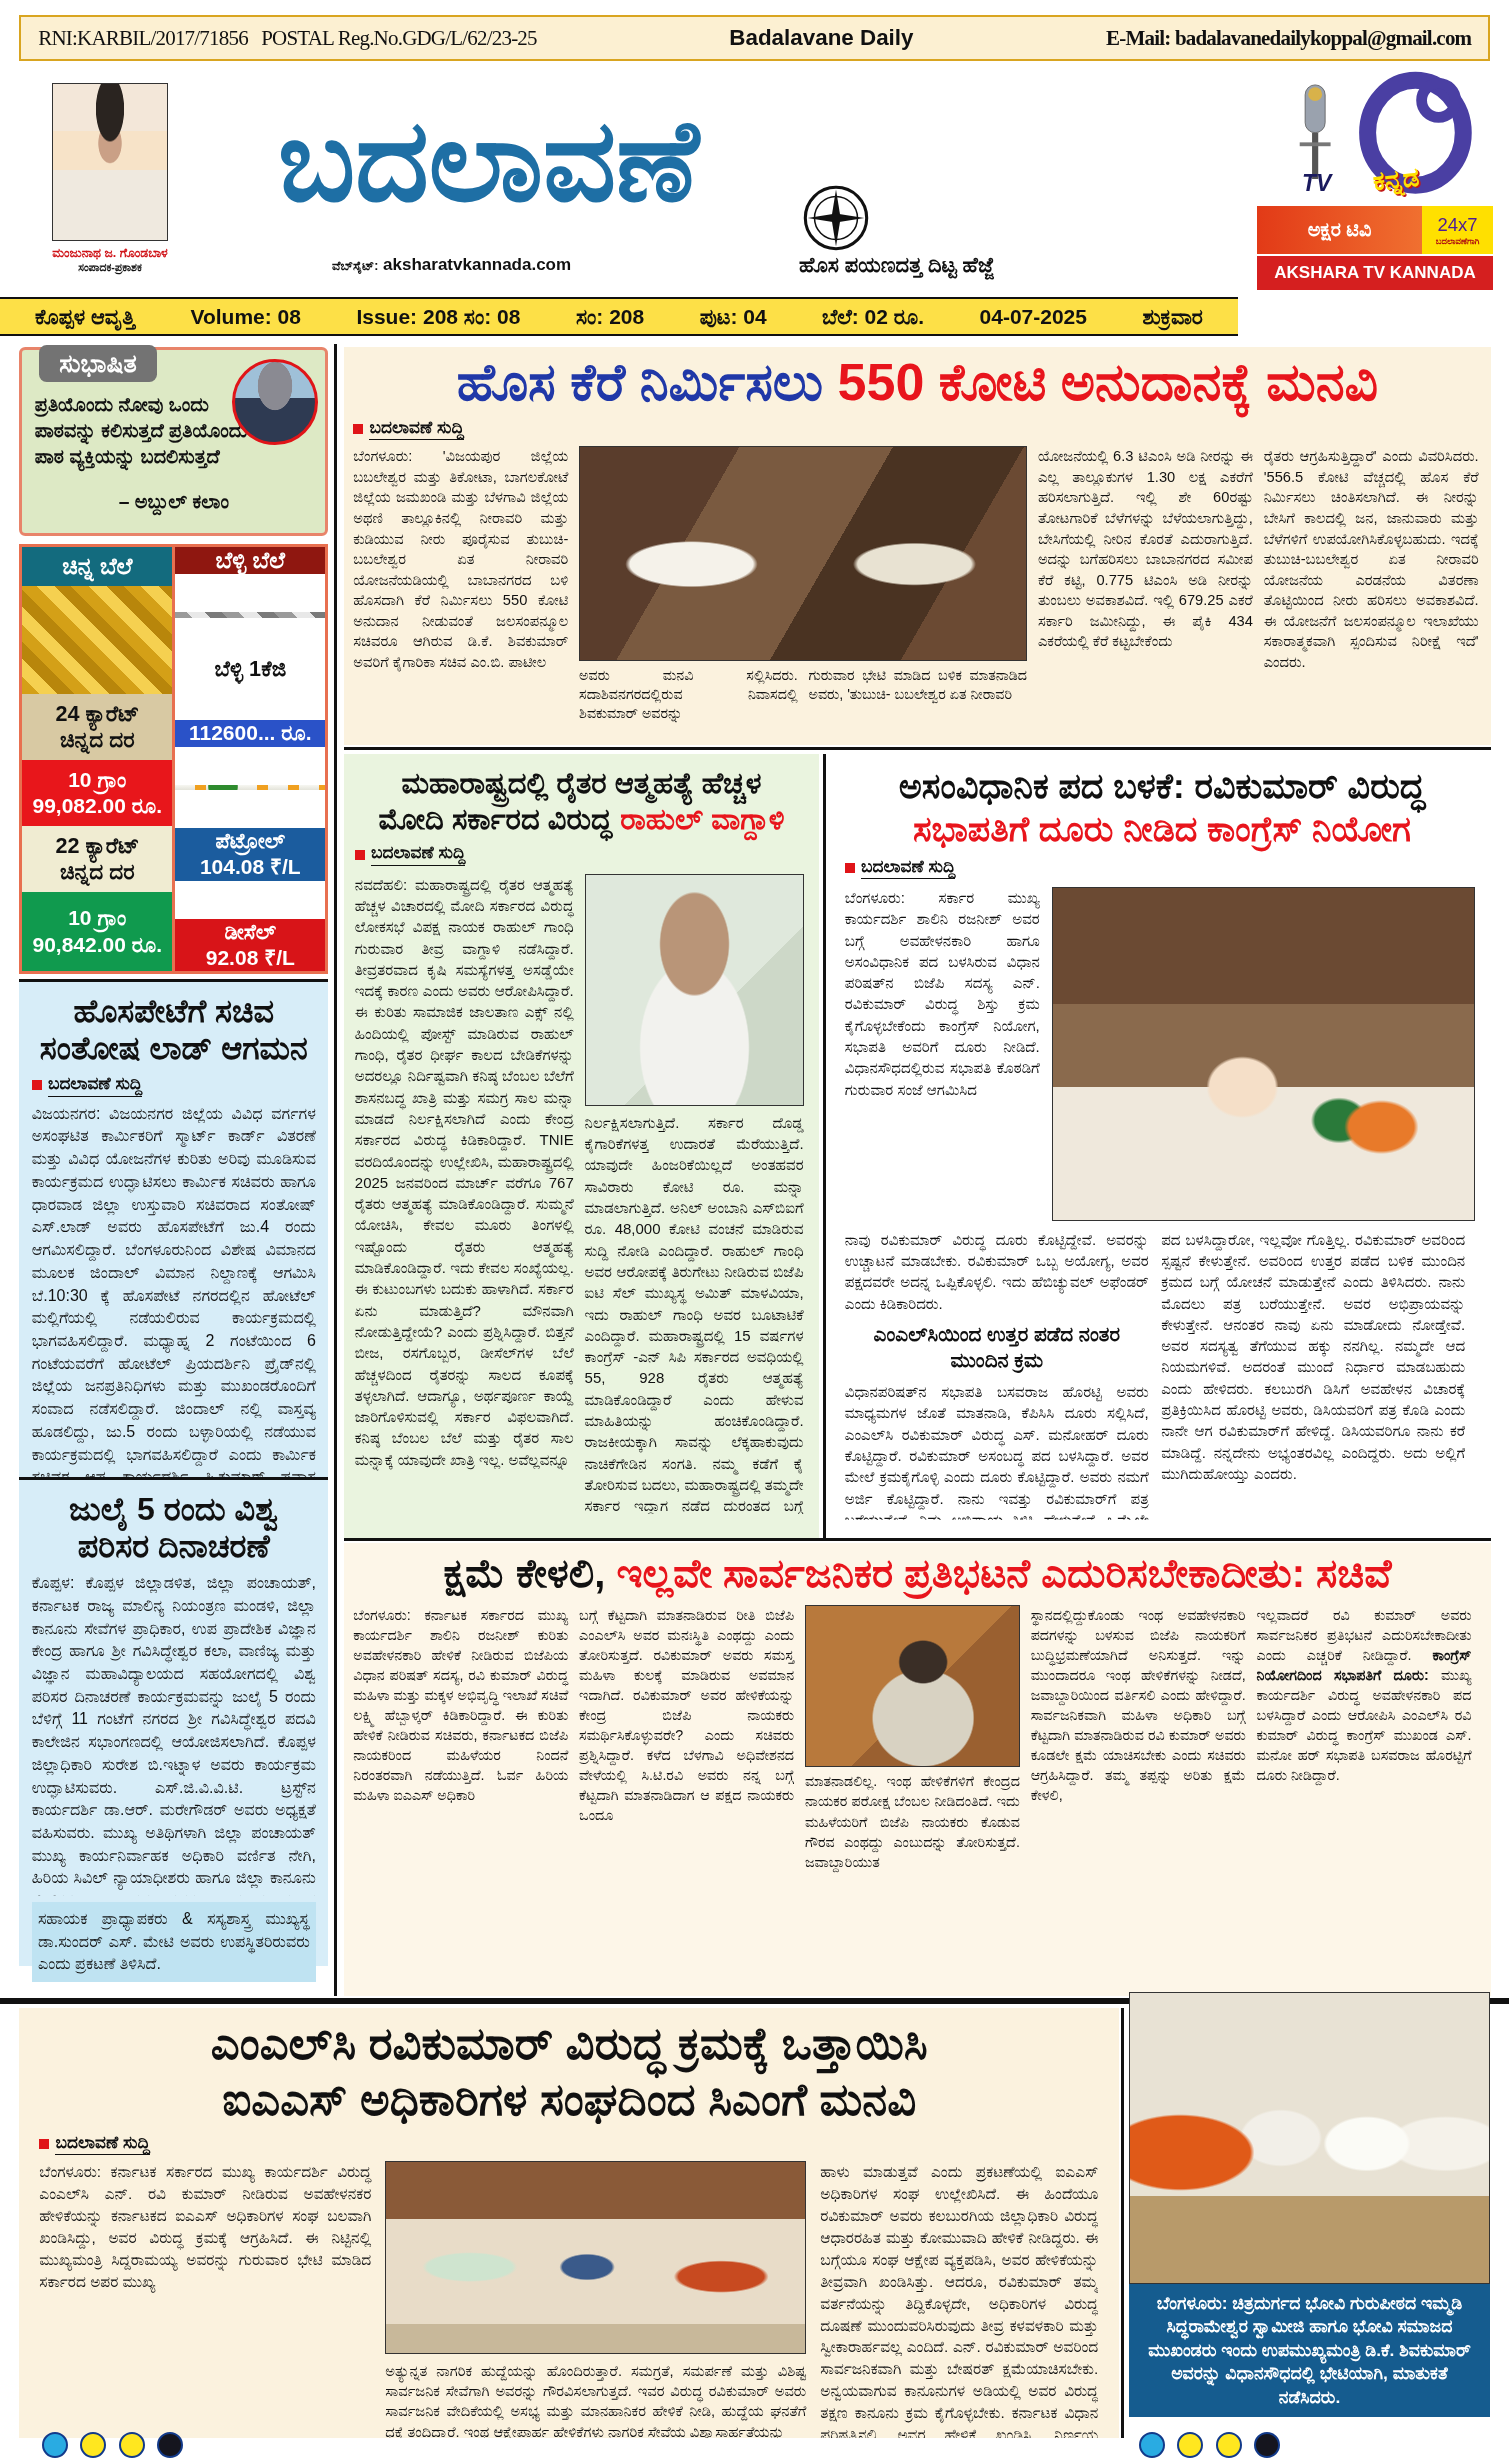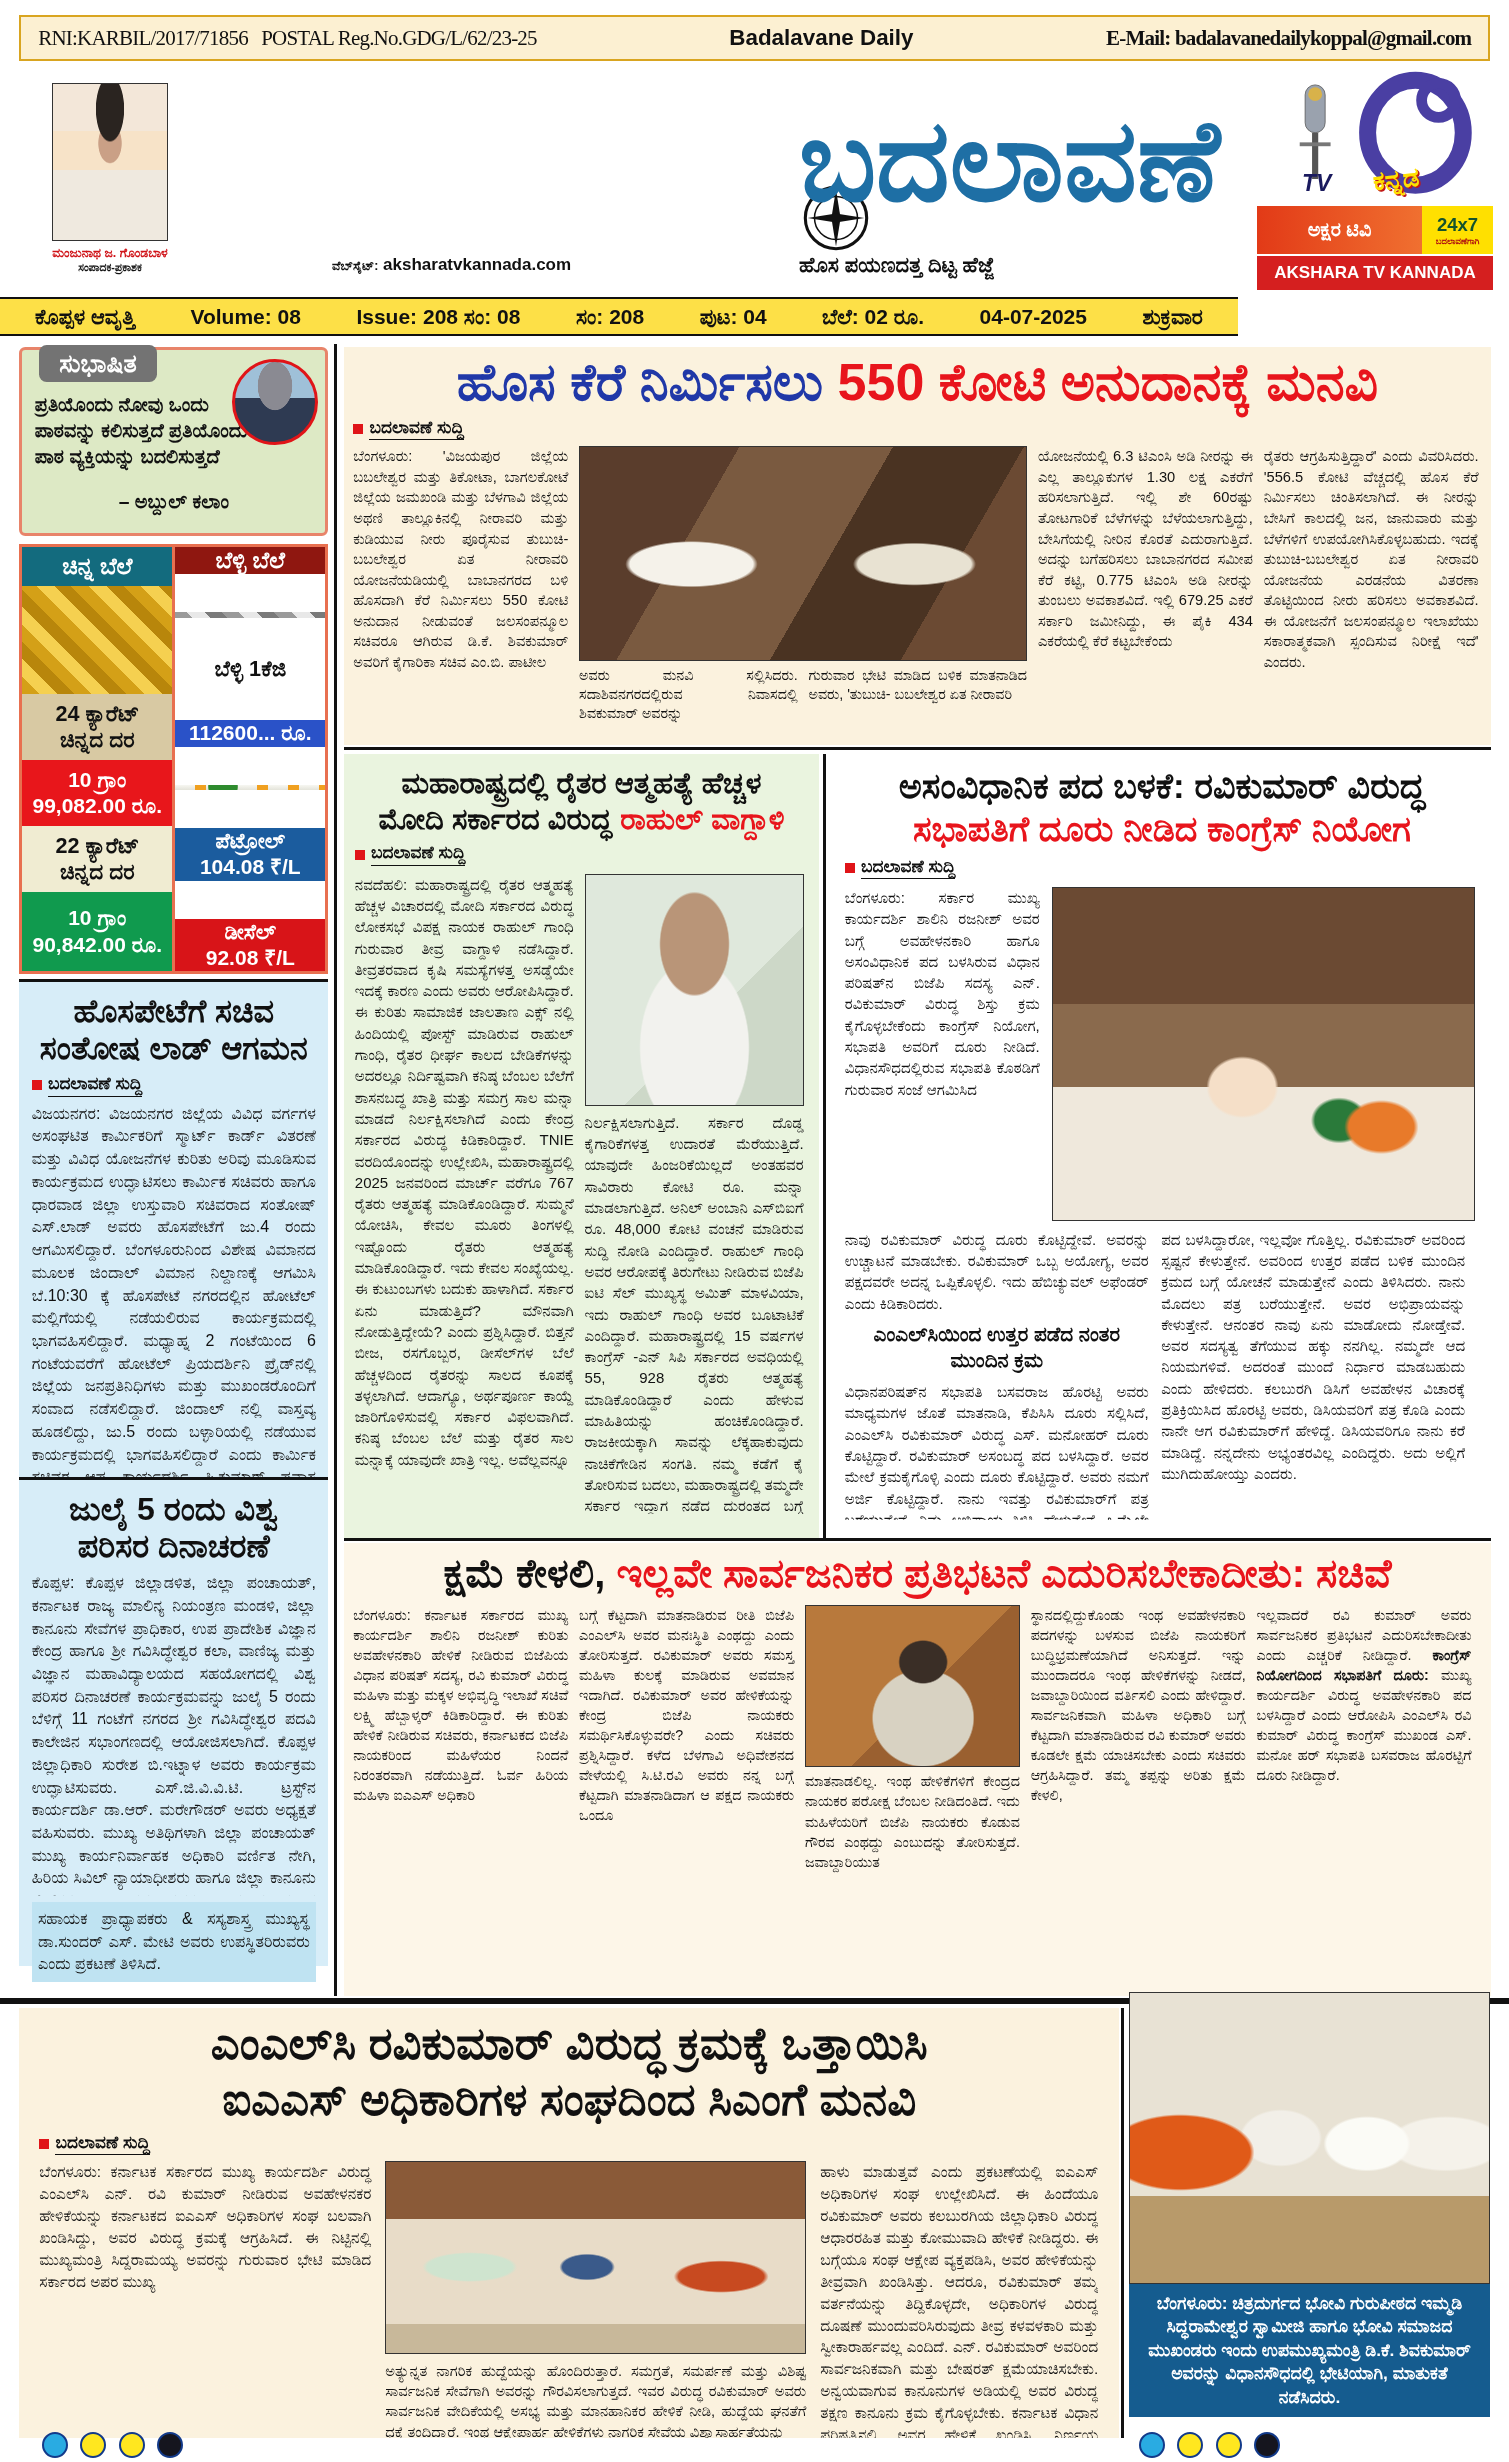--- a/index.html
+++ b/index.html
@@ -13,21 +13,21 @@
   .byline .sq{width:10px;height:10px;background:#e01418;display:inline-block;}
   .byline .bl-t{border-bottom:1.5px solid #111;padding-bottom:1.5px;}
   .bodytxt{font-size:15px;line-height:1.42;overflow:hidden;}
   
   #topbar{left:19.3px;top:15.4px;width:1471px;height:46px;background:#fcf0d2;border:2.3px solid #d9a520;
           display:flex;align-items:center;justify-content:space-between;padding:0 17px;box-sizing:border-box;}
   #topbar .reg{font-family:"Liberation Serif",serif;font-size:21px;letter-spacing:-0.8px;}
   #topbar .daily{font-size:22.4px;font-weight:bold;}
   #topbar .mail{font-family:"Liberation Serif",serif;font-size:21px;font-weight:bold;letter-spacing:-0.8px;}
   
-  #m-title{left:278px;top:74px;width:942px;height:178px;text-align:right;font-size:114px;line-height:174px;
+  #m-title{left:278px;top:74px;width:942px;height:178px;text-align:left;font-size:114px;line-height:174px;
            font-weight:bold;color:#1e6fa5;z-index:2;}
   #m-compass{left:803px;top:185px;z-index:1;}
   #m-site{left:332px;top:255px;font-size:17px;font-weight:bold;}
   #m-site .lbl{font-size:12.4px;}
   #m-tag{left:799px;top:253px;font-size:21px;font-weight:bold;}
   #editor{left:27px;top:83px;width:166px;text-align:center;}
   #editor .ph{width:116px;height:158px;margin:0 auto;background:
       radial-gradient(ellipse at 50% 16%,#2a2420 0 17%,transparent 18%),
       radial-gradient(ellipse at 50% 38%,#caa086 0 14%,transparent 15%),
       linear-gradient(180deg,#f3e7d9 0 30%,#f7e3c8 30% 55%,#efe9df 55%);}
@@ -36,21 +36,21 @@
   
   #logo{left:1257px;top:71px;width:236px;height:224px;}
   #logo .row1{position:relative;height:135px;}
   #logo .tv{position:absolute;left:45px;top:99px;font-size:23px;font-weight:bold;font-style:italic;color:#1a1a5e;}
   #logo .kn{position:absolute;left:116px;top:93px;font-size:26px;font-weight:bold;color:#ffe000;
             text-shadow:1.5px 1.5px 0 #c01818;transform:rotate(-6deg);}
   #logo .band{display:flex;height:48px;}
   #logo .band .a{flex:1;background:linear-gradient(90deg,#e23a17,#f07030);color:#fff;font-weight:bold;
                  font-size:19.3px;display:flex;align-items:center;justify-content:center;}
   #logo .band .b{width:71px;background:#ffe000;display:flex;flex-direction:column;align-items:center;justify-content:center;}
-  #logo .band .b .x{font-weight:bold;font-size:18.5px;color:#14532d;}
+  #logo .band .b .x{font-weight:normal;font-size:18.5px;color:#4c1d95;}
   #logo .band .b .y{font-size:8.5px;color:#b01010;font-weight:bold;}
   #logo .nameb{height:34px;background:#d51f1f;color:#fff;font-weight:bold;font-size:17px;
                display:flex;align-items:center;justify-content:center;margin-top:2.3px;}
   
   #vstrip{left:0;top:297px;width:1238px;height:39px;background:#fde047;border-top:2.3px solid #111;
           border-bottom:2.3px solid #111;display:flex;align-items:center;justify-content:space-between;
           padding:0 35px;box-sizing:border-box;font-size:21px;font-weight:bold;}
   
   #subh{left:19.3px;top:347px;width:309px;height:189px;background:#dde9c5;border:3.1px solid #e8846a;
         border-radius:6.2px;box-sizing:border-box;padding:10.8px 12.4px;}

